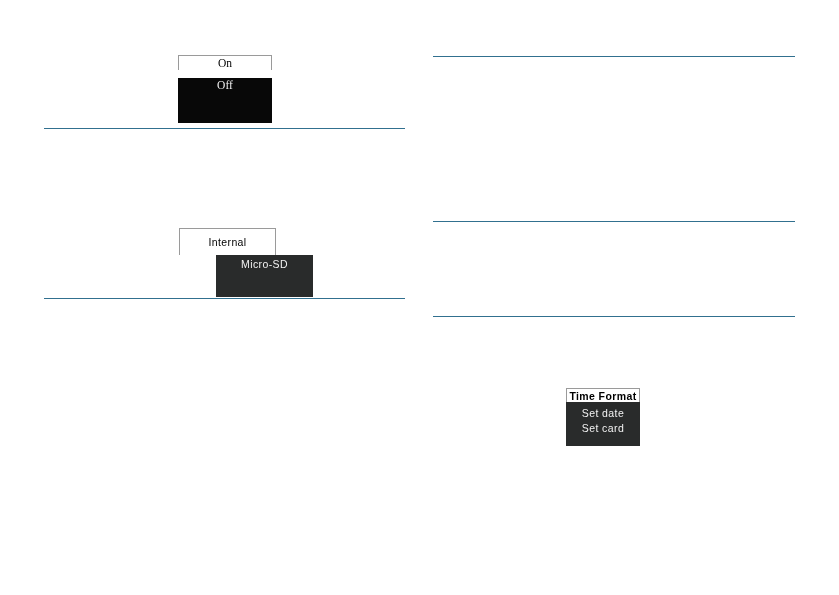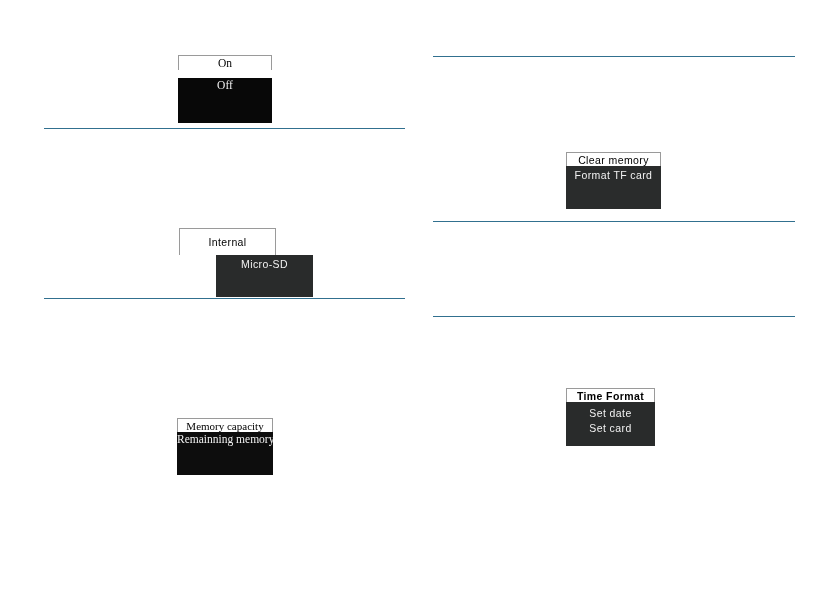--- a/index.html
+++ b/index.html
@@ -154,21 +154,21 @@
     background: #2a2c2c;
     padding-top: 3px;
     font-size: 10.5px;
     line-height: 13px;
   }
 
   
   #screen-time-format {
     left: 566px;
     top: 388px;
-    width: 89px;
+    width: 74px;
     height: 58px;
   }
   #screen-time-format .screen-header {
     height: 14px;
     font-size: 10.5px;
     line-height: 14px;
     font-weight: bold;
   }
   #screen-time-format .screen-body {
     height: 44px;
@@ -194,46 +194,34 @@
 
   <div class="menu-screen serif-screen" id="screen-power">
     <div class="screen-header" style="background: rgb(255, 255, 255); color: rgb(0, 0, 0);">On</div>
     <div class="screen-body" style="background: rgb(8, 8, 8); color: rgb(242, 242, 242); margin-top: 8px;">
       <div class="screen-row">Off</div>
     </div>
   </div>
 
   <div class="rule" id="rule-left-top" style="border-top-color: rgb(49, 112, 143);"></div>
 
-  <div class="menu-screen sans-screen" id="screen-clear-memory">
-    <div class="screen-header" style="background: rgb(255, 255, 255); color: rgb(0, 0, 0);">Clear memory</div>
-    <div class="screen-body" style="background: rgb(42, 44, 44); color: rgb(242, 242, 242);">
-      <div class="screen-row">Format TF card</div>
-    </div>
-  </div>
 
   <div class="rule" id="rule-right-middle" style="border-top-color: rgb(49, 112, 143);"></div>
 
   <div class="menu-screen sans-screen" id="screen-storage">
     <div class="screen-header" style="background: rgb(255, 255, 255); color: rgb(0, 0, 0);">Internal</div>
     <div class="screen-body" style="background: rgb(41, 43, 43); color: rgb(242, 242, 242);">
       <div class="screen-row">Micro-SD</div>
     </div>
   </div>
 
   <div class="rule" id="rule-left-middle" style="border-top-color: rgb(49, 112, 143);"></div>
 
   <div class="rule" id="rule-right-bottom" style="border-top-color: rgb(49, 112, 143);"></div>
 
-  <div class="menu-screen serif-screen" id="screen-memory">
-    <div class="screen-header" style="background: rgb(255, 255, 255); color: rgb(0, 0, 0);">Memory capacity</div>
-    <div class="screen-body" style="background: rgb(13, 13, 13); color: rgb(242, 242, 242);">
-      <div class="screen-row">Remainning memory</div>
-    </div>
-  </div>
 
   <div class="menu-screen sans-screen" id="screen-time-format">
     <div class="screen-header" style="background: rgb(255, 255, 255); color: rgb(0, 0, 0);">Time Format</div>
     <div class="screen-body" style="background: rgb(41, 43, 43); color: rgb(242, 242, 242);">
       <div class="screen-row">Set date</div>
       <div class="screen-row">Set card</div>
     </div>
   </div>
 
 </div>

